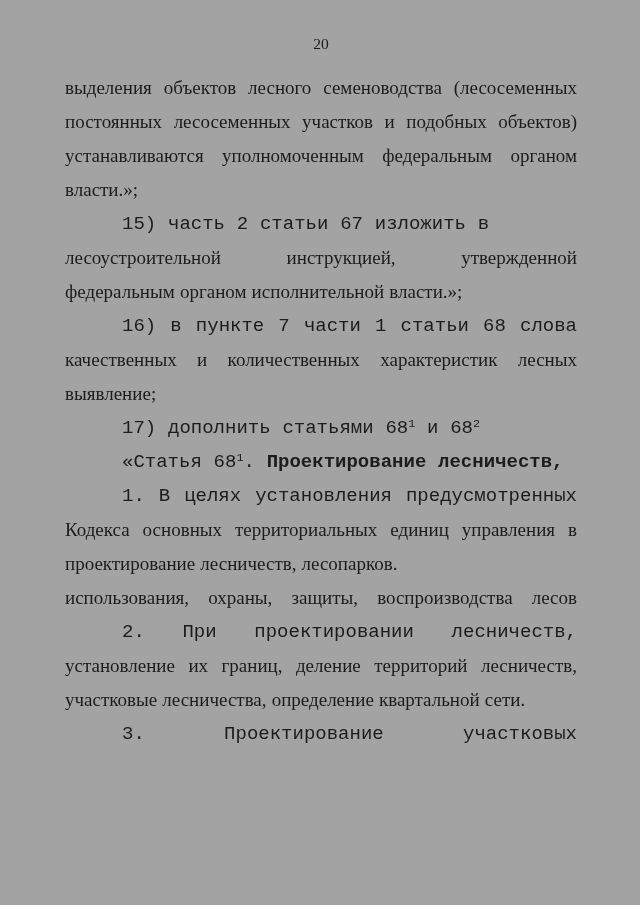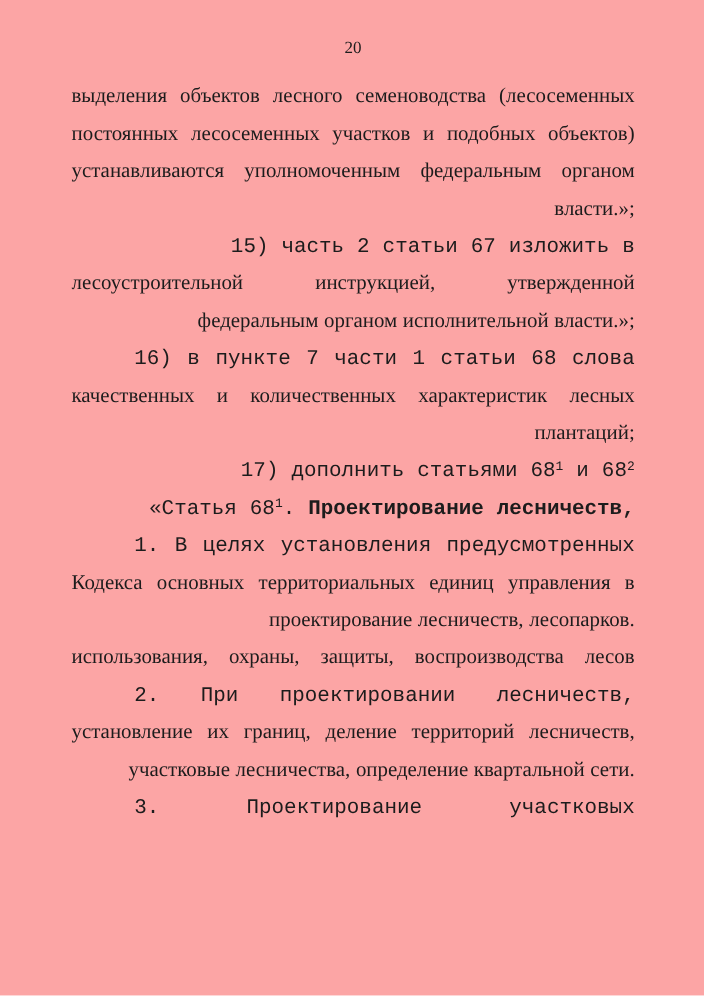--- a/index.html
+++ b/index.html
@@ -4,21 +4,21 @@
 <style>
   html, body {
     margin: 0;
     padding: 0;
     background: #ffffff;
   }
   .page {
     position: relative;
     width: 640px;
     height: 905px;
-    background: #fca5a5;
+    background: #a3a3a3;
     overflow: hidden;
     font-family: "Liberation Serif", "DejaVu Serif", serif;
     color: #1c1c1c;
   }
   .page-number {
     position: absolute;
     top: 27px;
     left: 65px;
     width: 512px;
     height: 34px;
@@ -31,21 +31,21 @@
     top: 71px;
     left: 65px;
     width: 512px;
     font-size: 19px;
   }
   .paragraph { margin: 0; padding: 0; }
   .line {
     height: 34px;
     line-height: 34px;
     overflow: hidden;
-    text-align: right;
+    text-align: left;
     word-spacing: 0.02em;
   }
   .line.stretch {
     text-align: justify;
     text-align-last: justify;
   }
   .line.indent {
     text-indent: 57px;
     font-family: Liberation Mono, monospace;
   }
@@ -73,21 +73,21 @@
       <div class="paragraph">
         <div class="line indent"><span>15) часть 2 статьи 67 изложить в следующей редакции:</span></div>
       </div>
       <div class="paragraph">
         <div class="line stretch"><span>лесоустроительной инструкцией, утвержденной уполномоченным</span></div>
         <div class="line"><span>федеральным органом исполнительной власти.»;</span></div>
       </div>
       <div class="paragraph">
         <div class="line stretch indent"><span>16) в пункте 7 части 1 статьи 68 слова «(выявление, учет, оценка</span></div>
         <div class="line stretch"><span>качественных и количественных характеристик лесных ресурсов)»</span></div>
-        <div class="line"><span>плантаций;</span></div>
+        <div class="line"><span>выявление;</span></div>
       </div>
       <div class="paragraph">
         <div class="line indent"><span>17) дополнить статьями 68</span><sup class="sup">1</sup><span> и 68</span><sup class="sup">2</sup><span> следующего содержания:</span></div>
       </div>
       <div class="paragraph">
         <div class="line indent"><span>«Статья 68</span><sup class="sup">1</sup><span>. </span><span class="bold">Проектирование лесничеств, лесопарков</span></div>
       </div>
       <div class="paragraph">
         <div class="line stretch indent"><span>1. В целях установления предусмотренных статьей 23 настоящего</span></div>
         <div class="line stretch"><span>Кодекса основных территориальных единиц управления в области</span></div>

